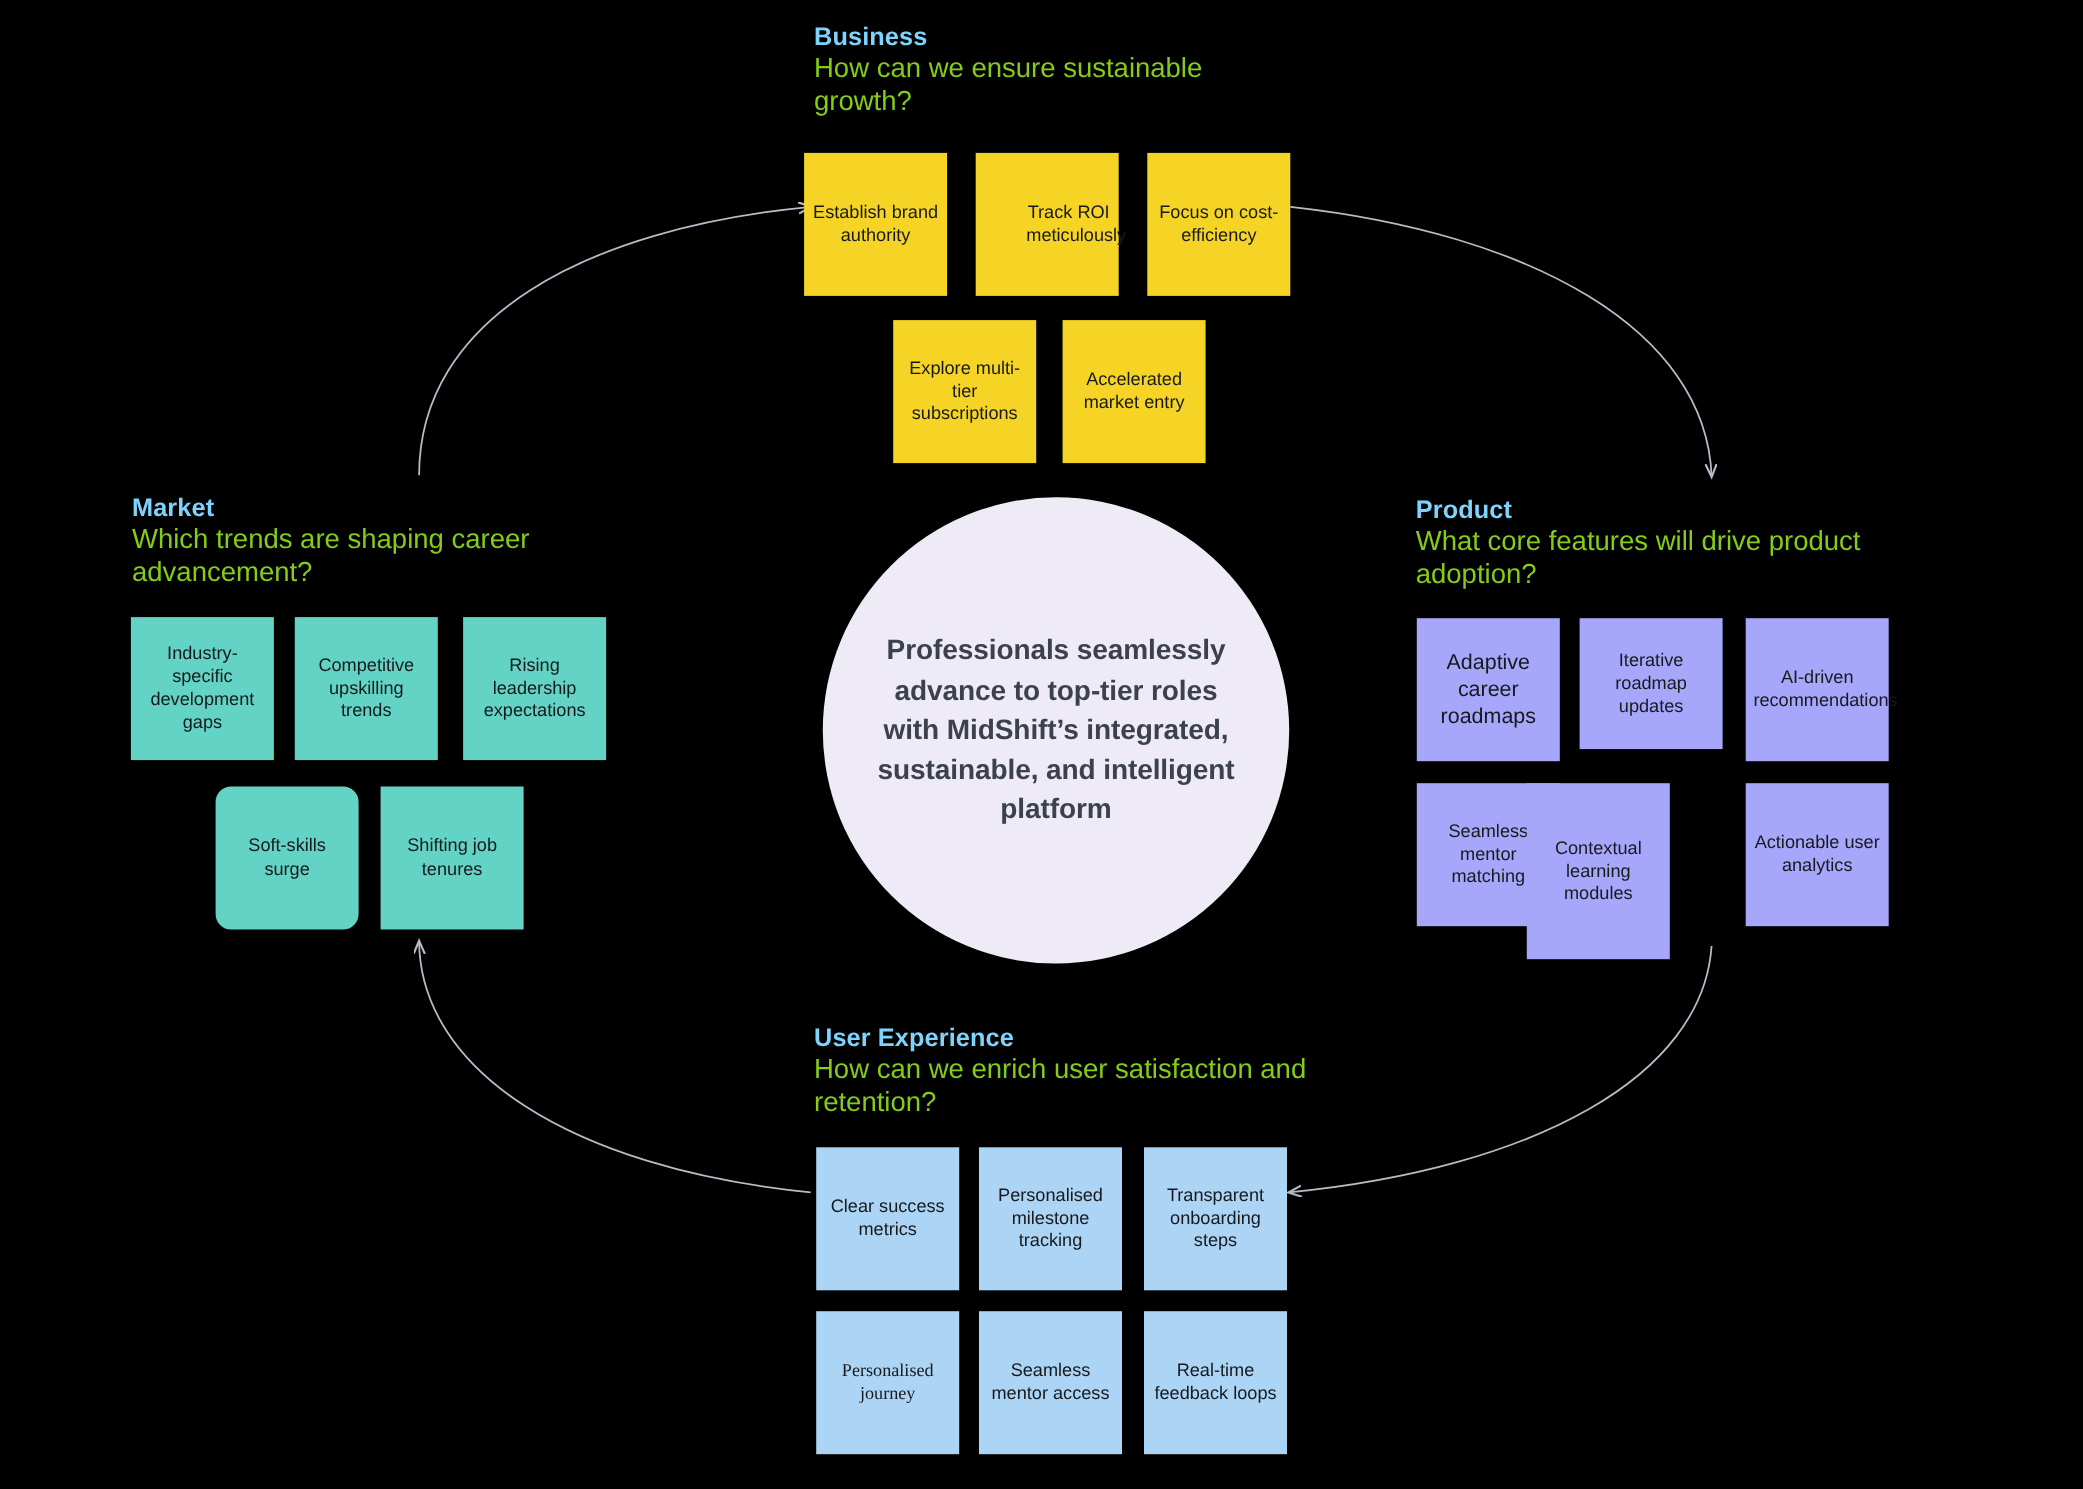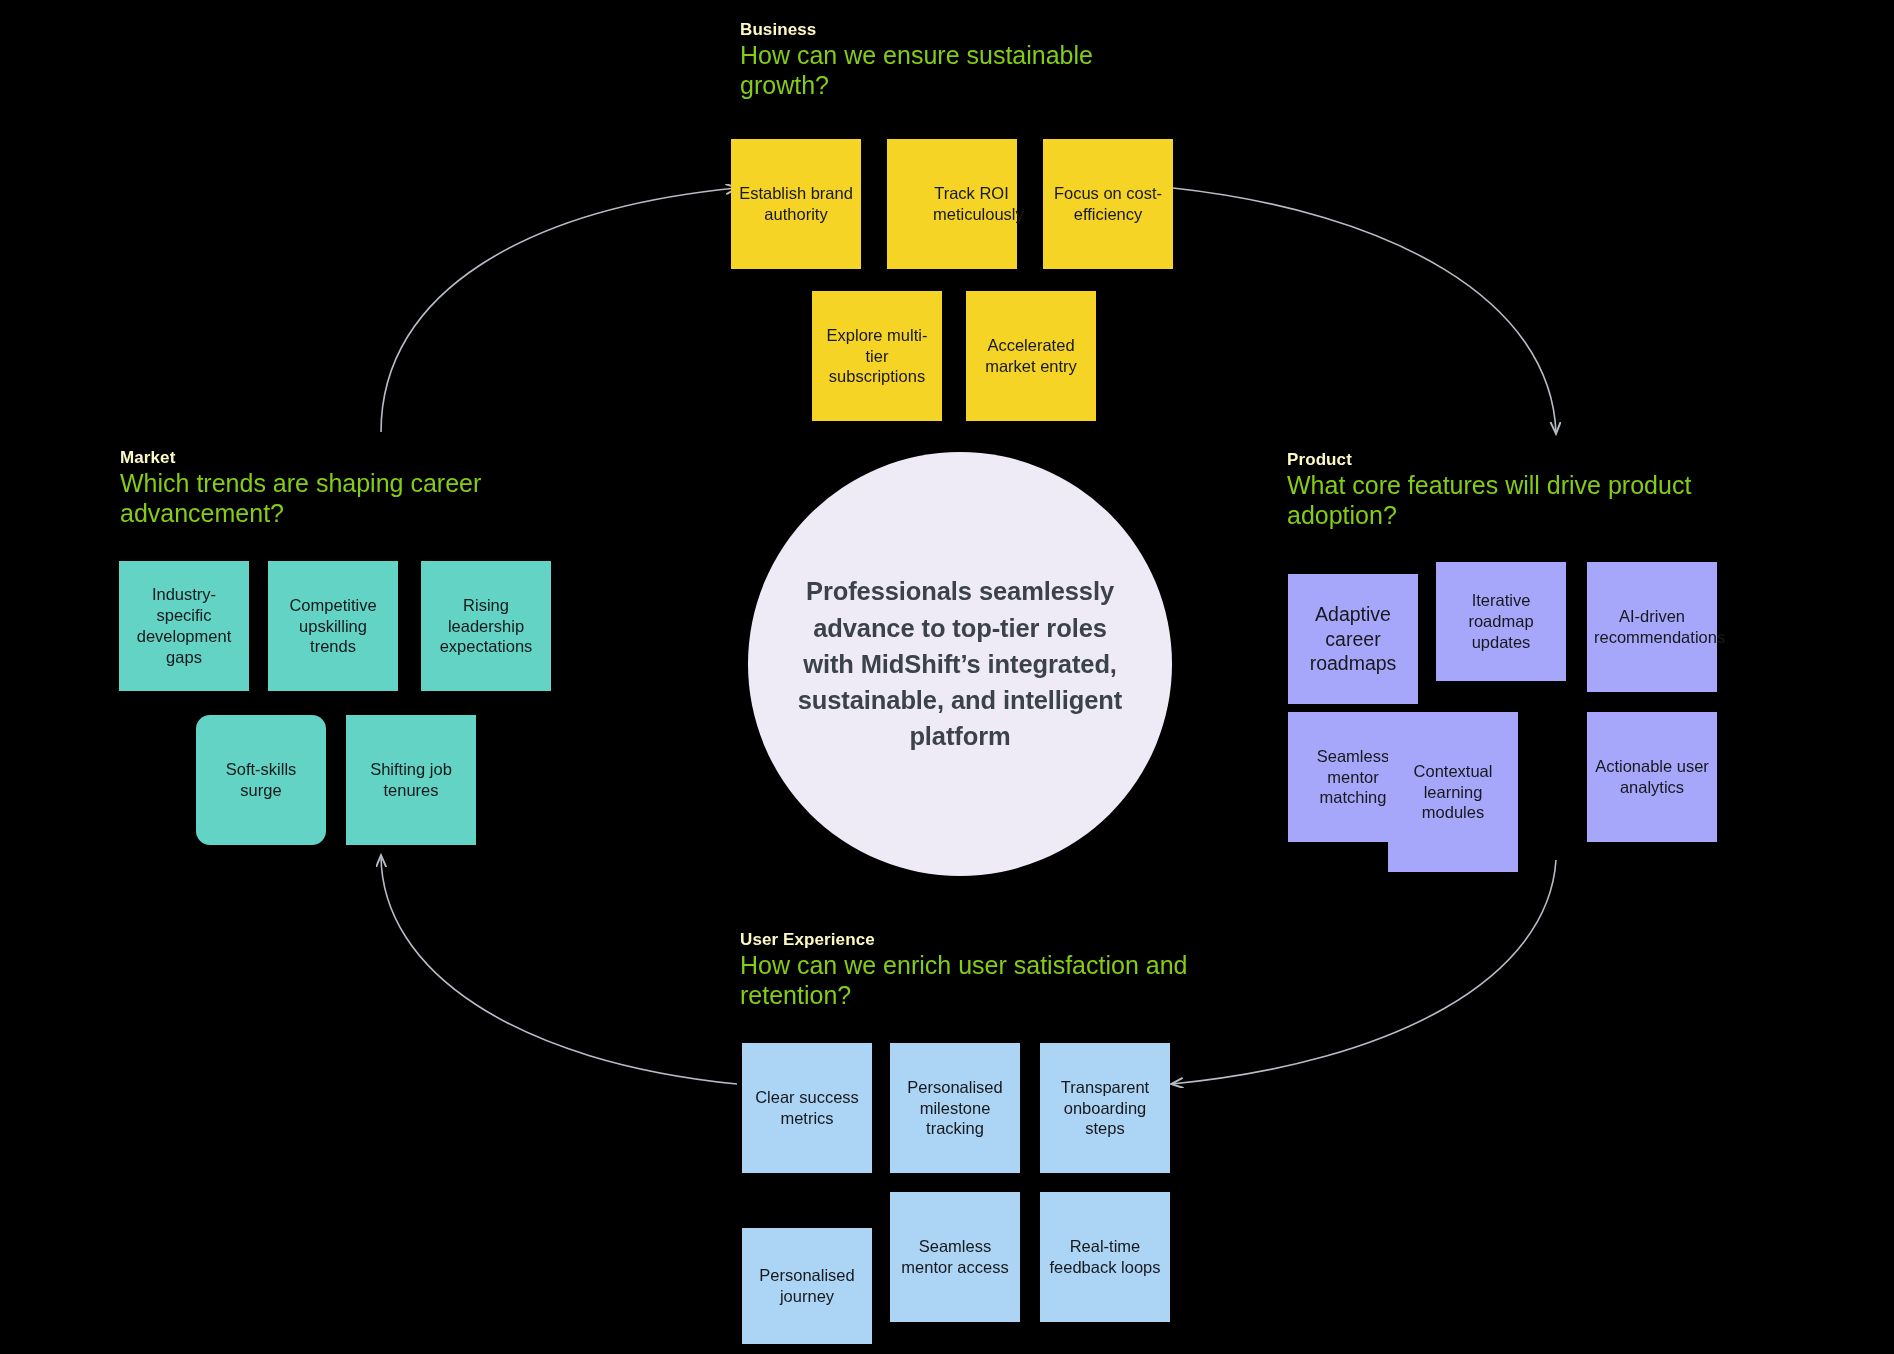--- a/index.html
+++ b/index.html
@@ -32,25 +32,25 @@
     height: 1354px;
     pointer-events: none;
   }
 
   
   .quad-head {
     position: absolute;
     color: #525a66;
   }
   .quad-title {
-    font-size: 17px;
+    font-size: 23px;
     font-weight: 700;
     line-height: 1.13;
     letter-spacing: 0.1px;
-    color: #fef9c3;
+    color: #7dd3fc;
     margin: 0 0 1px 0;
     white-space: nowrap;
   }
   .quad-question {
     font-size: 25px;
     font-weight: 400;
     line-height: 1.2;
     color: #84cc16;
     margin: 0;
   }
@@ -184,21 +184,21 @@
   </div>
   <div class="note teal fs16" style="left:346px; top:715px; width:130px; height:130px;">
     <span class="note-text">Shifting job tenures</span>
   </div>
 
   <div class="quad-head" id="head-product">
     <p class="quad-title">Product</p>
     <p class="quad-question">What core features will drive product adoption?</p>
   </div>
 
-  <div class="note purple fs19 shallow" style="left:1288px; top:562px; width:130px; height:130px;margin-top:12px;">
+  <div class="note purple fs19 shallow" style="left:1288px; top:562px; width:130px; height:130px;">
     <span class="note-text">Adaptive career roadmaps</span>
   </div>
   <div class="note purple fs16 shallow" style="left:1436px; top:562px; width:130px; height:119px;">
     <span class="note-text">Iterative roadmap updates</span>
   </div>
   <div class="note purple fs16 shallow" style="left:1587px; top:562px; width:130px; height:130px;">
     <span class="note-text">AI-driven recommendations</span>
   </div>
   <div class="note purple fs16 shallow" style="left:1288px; top:712px; width:130px; height:130px;">
     <span class="note-text">Seamless mentor matching</span>
@@ -217,21 +217,21 @@
 
   <div class="note blue fs16 shallow" style="left:742px; top:1043px; width:130px; height:130px;">
     <span class="note-text">Clear success metrics</span>
   </div>
   <div class="note blue fs16 shallow" style="left:890px; top:1043px; width:130px; height:130px;">
     <span class="note-text">Personalised milestone tracking</span>
   </div>
   <div class="note blue fs16 shallow" style="left:1040px; top:1043px; width:130px; height:130px;">
     <span class="note-text">Transparent onboarding steps</span>
   </div>
-  <div class="note blue fs16 shallow" style="left:742px; top:1228px; width:130px; height:116px;">
+  <div class="note blue fs16 shallow" style="left:742px; top:1192px; width:130px; height:130px;font-family:Liberation Serif, serif;">
     <span class="note-text">Personalised journey</span>
   </div>
   <div class="note blue fs16 shallow" style="left:890px; top:1192px; width:130px; height:130px;">
     <span class="note-text">Seamless mentor access</span>
   </div>
   <div class="note blue fs16 shallow" style="left:1040px; top:1192px; width:130px; height:130px;">
     <span class="note-text">Real-time feedback loops</span>
   </div>
 
   <div id="center-circle">

